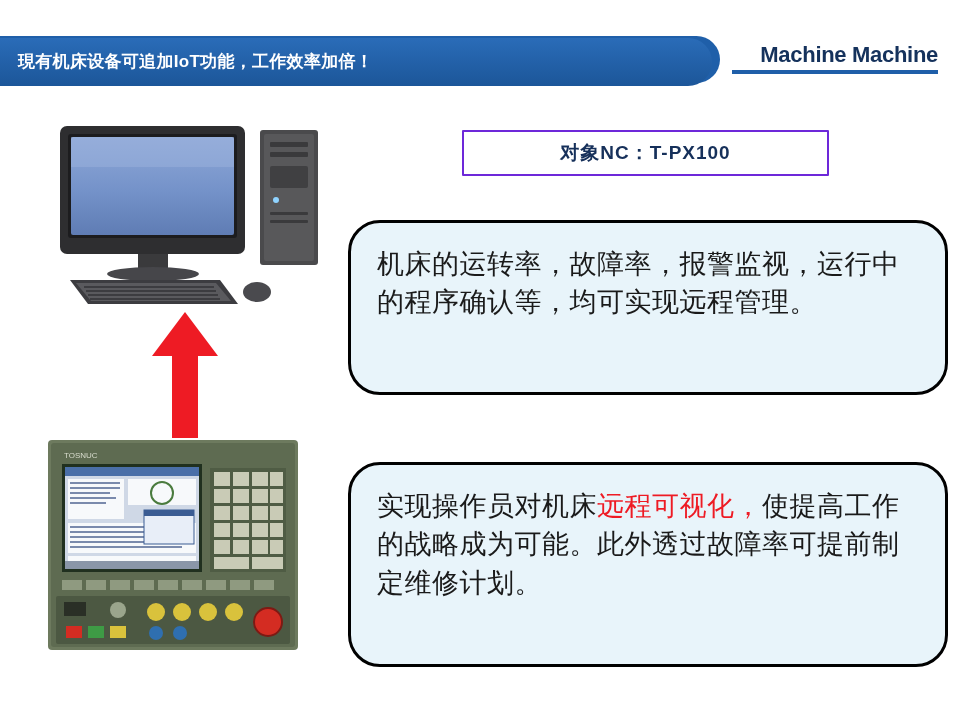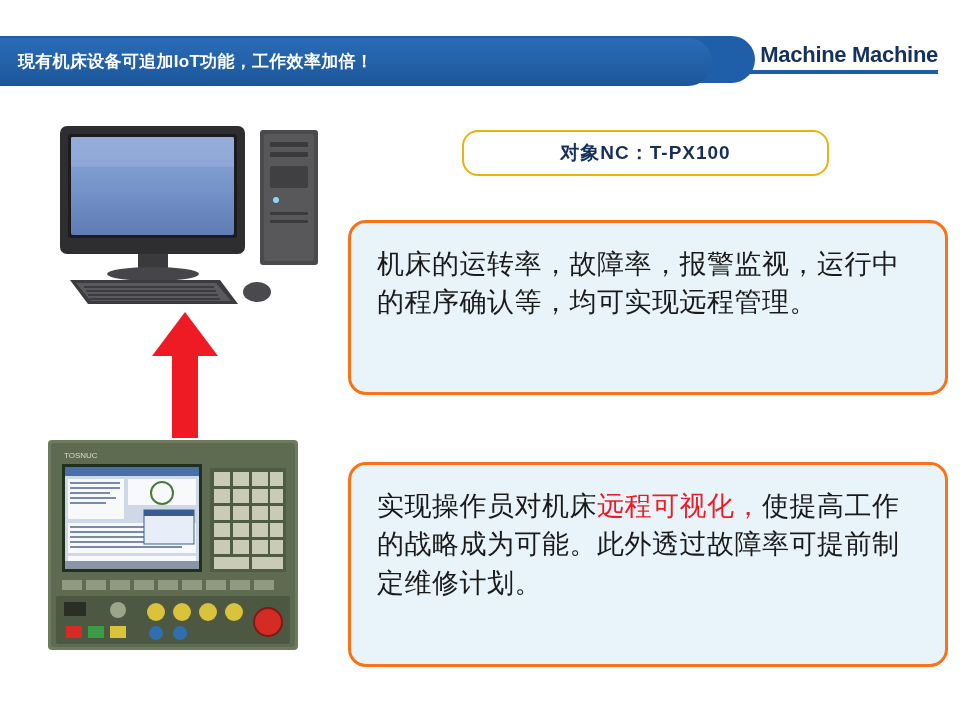--- a/index.html
+++ b/index.html
@@ -25,21 +25,20 @@
   }
   .header-bar {
     position: absolute;
     left: 0;
     top: 0;
     width: 720px;
     height: 47px;
     background: #1f5fa9;
     border-top-right-radius: 26px;
     border-bottom-right-radius: 26px;
-    padding-left: 35px;
   }
   .header-bar-inner {
     position: absolute;
     left: 0;
     top: 2px;
     width: 712px;
     height: 48px;
     background: linear-gradient(to bottom, #2a6cb8 0%, #1c5699 100%);
     border-top-right-radius: 24px;
     border-bottom-right-radius: 24px;
@@ -76,40 +75,40 @@
   }
 
   
   .nc-box {
     position: absolute;
     left: 462px;
     top: 130px;
     width: 367px;
     height: 46px;
     background: #ffffff;
-    border: 2px solid #eab308;
-    border-radius: 16px;
+    border: 2px solid #6d28d9;
+    border-radius: 1px;
     box-sizing: border-box;
     display: flex;
     align-items: center;
     justify-content: center;
   }
   .nc-box-text {
     color: #16305a;
     font-size: 19px;
     font-weight: bold;
     letter-spacing: 1px;
   }
 
   
   .callout {
     position: absolute;
     background: #e8f4fa;
-    border: 3px solid #f97316;
-    border-radius: 18px;
+    border: 3px solid #000000;
+    border-radius: 32px;
     box-sizing: border-box;
     padding: 22px 26px 18px 26px;
   }
   .callout p {
     margin: 0;
     color: #1a1a1a;
     font-size: 27px;
     line-height: 1.42;
     font-family: "Liberation Serif", serif;
     letter-spacing: 0.5px;

